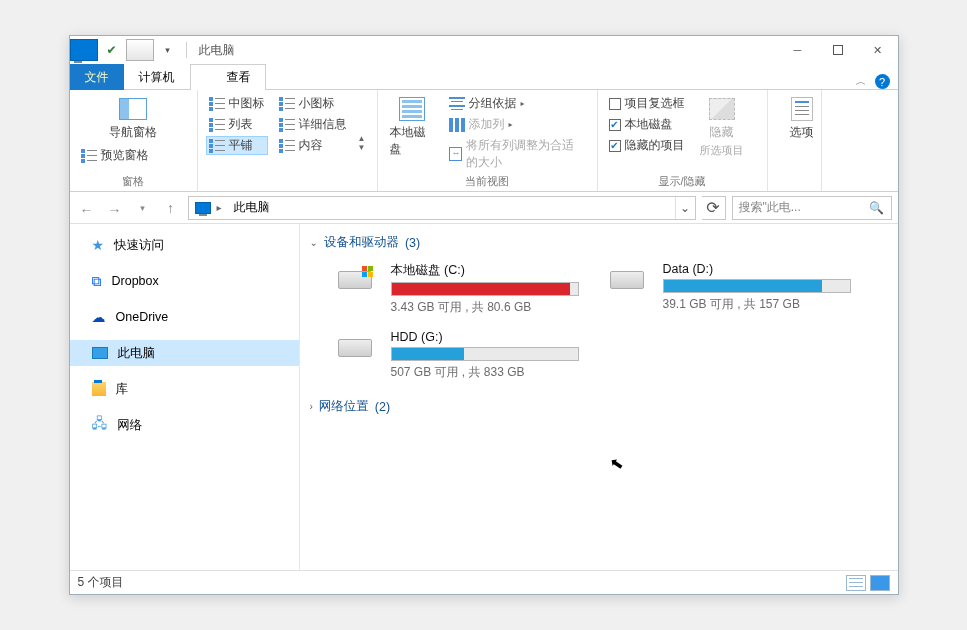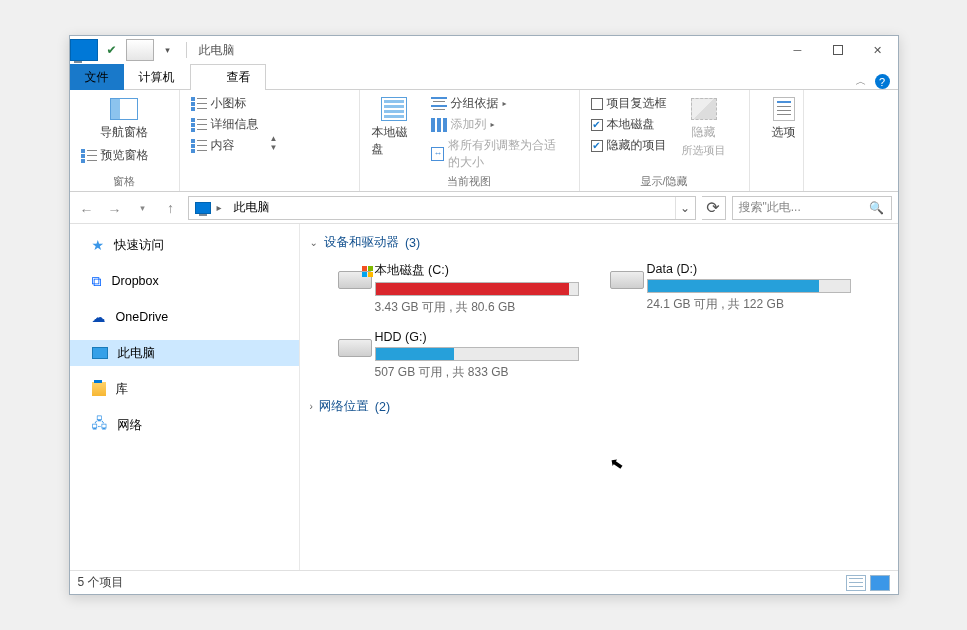--- a/index.html
+++ b/index.html
@@ -13,21 +13,21 @@
     .check { color:#2a7f3f; font-size:12px; }
     .folder-mini { width:16px; height:12px; background:linear-gradient(#fff,#e6e6e6); border:1px solid #b0b0b0; }
     .qat-dd { font-size:9px; color:#555; }
     .tb-sep { width:1px; height:16px; background:#d0d0d0; margin:0 4px; }
     .tb-title { margin-left:8px; color:#555; }
     .wc { margin-left:auto; display:flex; }
     .wc div { width:40px; height:28px; display:flex; align-items:center; justify-content:center; color:#555; font-size:11px; }
     .sq { width:10px; height:10px; border:1px solid currentColor; }
     .tabsrow { height:26px; display:flex; align-items:flex-end; font-size:12px; border-bottom:1px solid #d0d0d0; }
     .tab { padding:4px 14px; border:1px solid transparent; border-bottom:none; position:relative; top:1px; }
-    .tab.file { background:#1979ca; color:#000000; }
+    .tab.file { background:#1979ca; color:#fef9c3; }
     .tab.active { background:#fff; border-color:#d0d0d0;padding-left:36px; }
     .rb-right { margin-left:auto; display:flex; align-items:center; gap:8px; padding-right:8px; }
     .chev { color:#777; font-size:11px; }
     .help { width:15px; height:15px; border-radius:50%; background:#0078d7; color:#fff; font-size:11px; display:flex; align-items:center; justify-content:center; }
     .ribbon { display:flex; border-bottom:1px solid #d0d0d0; background:#fff; font-size:12px; color:#444; }
     .rgrp { border-right:1px solid #e4e4e4; padding:4px 8px 0; display:flex; flex-direction:column; }
     .rgrp .body { flex:1; display:flex; gap:8px; }
     .rgrp .lbl { text-align:center; font-size:11px; color:#777; padding:2px 0; }
     .big { display:flex; flex-direction:column; align-items:center; gap:2px; padding:2px 4px; min-width:52px; }
     .big .ico { width:30px; height:26px; display:flex; align-items:center; justify-content:center; }
@@ -83,21 +83,21 @@
     .dbx { color:#0061ff; font-size:14px; }
     .od { color:#094ab2; font-size:14px; }
     .pc2 { width:16px; height:12px; background:#35a0e8; border:1px solid #1a7bb9; }
     .lib { width:14px; height:14px; background:linear-gradient(#ffd36b,#f7b733); position:relative; }
     .lib::before { content:""; position:absolute; left:2px; top:-2px; width:8px; height:3px; background:#0078d7; }
     .net { color:#3b97e8; font-size:14px; }
     .main { flex:1; padding:6px 10px; font-size:12.5px; overflow:auto; position:relative; }
     .grp-hd { color:#13518f; display:flex; align-items:center; gap:6px; padding:4px 0; }
     .grp-hd .ch { font-size:10px; color:#666; }
     .drives { display:flex; flex-wrap:wrap; gap:8px 24px; padding:4px 0 10px 24px; }
-    .drive { width:248px; display:flex; gap:2px; padding:3px; }
+    .drive { width:248px; display:flex; gap:18px; padding:3px; }
     .dr-ico { width:36px; height:36px; display:flex; align-items:center; justify-content:center; }
     .hdd { width:34px; height:18px; background:linear-gradient(#eee,#cfcfcf); border:1px solid #aaa; border-radius:2px; position:relative; }
     .hdd.win::after { content:""; position:absolute; right:-3px; top:-6px; width:12px; height:12px; background:
        linear-gradient(#f25022,#f25022) 0 0/5px 5px no-repeat,
        linear-gradient(#7fba00,#7fba00) 6px 0/5px 5px no-repeat,
        linear-gradient(#00a4ef,#00a4ef) 0 6px/5px 5px no-repeat,
        linear-gradient(#ffb900,#ffb900) 6px 6px/5px 5px no-repeat; }
     .dr-body { flex:1; }
     .dr-name { color:#111; margin-bottom:3px; }
     .bar { height:14px; border:1px solid #b8b8b8; background:#eaeaea; margin-bottom:3px; }
@@ -144,38 +144,52 @@
     <div class="tab file">文件</div>
     <div class="tab">计算机</div>
     <div class="tab active">查看</div>
     <div class="rb-right">
       <span class="chev">︿</span>
       <span class="help">?</span>
     </div>
   </div>
 
   <div class="ribbon">
-    <div class="rgrp" style="width:110px">
+    <div class="rgrp" style="width:128px">
       <div class="body" style="flex-direction:column;gap:3px">
         <div class="big">
           <span class="ico">
               <span class="navpane-ico"></span>
             </span>
           <span>导航窗格</span>
         </div>
         <div class="sm">
             <span class="li-ico"></span>
             <span>预览窗格</span>
           </div>
       </div>
       <div class="lbl">窗格</div>
     </div>
 
     <div class="rgrp" style="width:180px">
       <div class="body">
+        <div class="stack">
+          <div class="sm">
+              <span class="li-ico"></span>
+              <span>中图标</span>
+            </div>
+          <div class="sm">
+              <span class="li-ico"></span>
+              <span>列表</span>
+            </div>
+          <div class="sm sel">
+              <span class="li-ico"></span>
+              <span>平铺</span>
+            </div>
+        </div>
         <div class="stack">
           <div class="sm">
               <span class="li-ico"></span>
               <span>小图标</span>
             </div>
           <div class="sm">
               <span class="li-ico"></span>
               <span>详细信息</span>
             </div>
           <div class="sm">
@@ -334,21 +348,21 @@
           </div>
           <div class="drive">
             <div class="dr-ico">
               <span class="hdd "></span>
             </div>
   <div class="dr-body">
               <div class="dr-name">Data (D:)</div>
   <div class="bar">
                 <div class="fill blue" style="width:85%"></div>
               </div>
-  <div class="dr-sub">24.1 GB 可用 , 共 122 GB</div>
+  <div class="dr-sub">39.1 GB 可用 , 共 157 GB</div>
             </div>
           </div>
           <div class="drive">
             <div class="dr-ico">
               <span class="hdd "></span>
             </div>
   <div class="dr-body">
               <div class="dr-name">HDD (G:)</div>
   <div class="bar">
                 <div class="fill blue" style="width:39%"></div>

